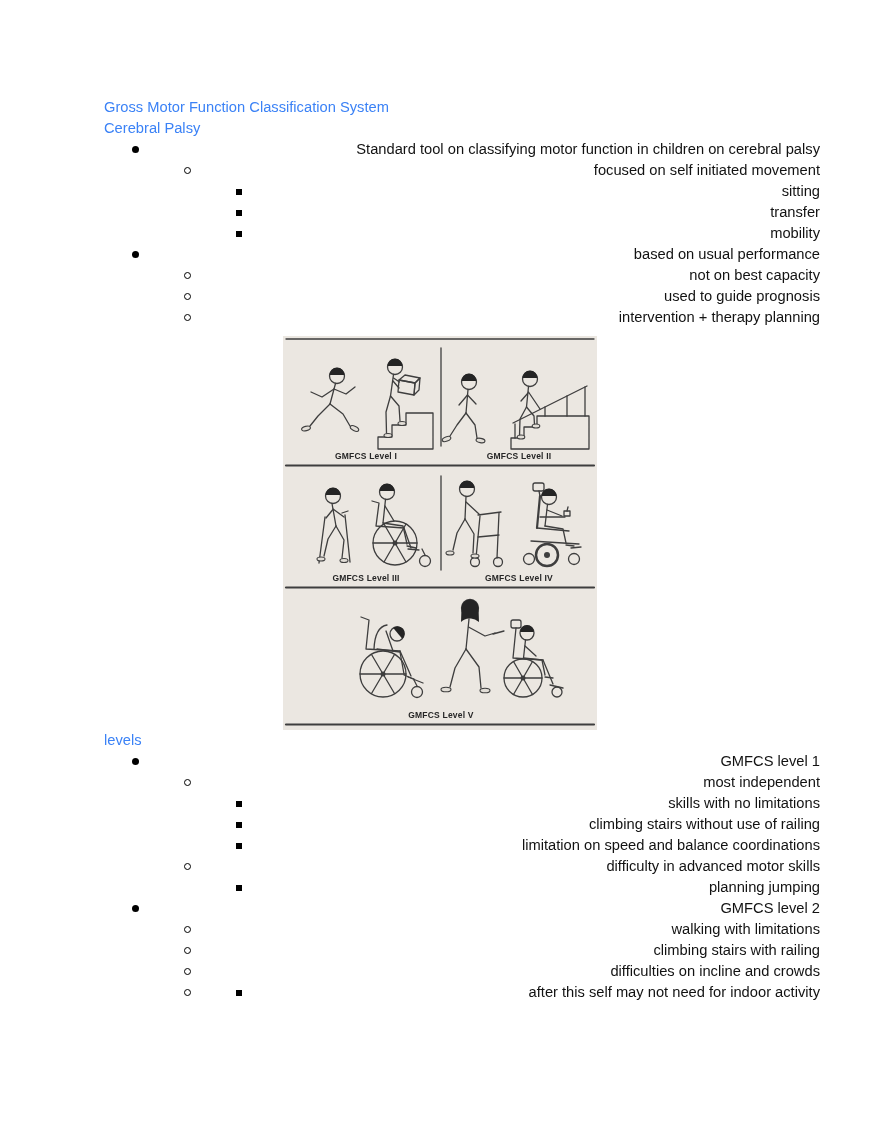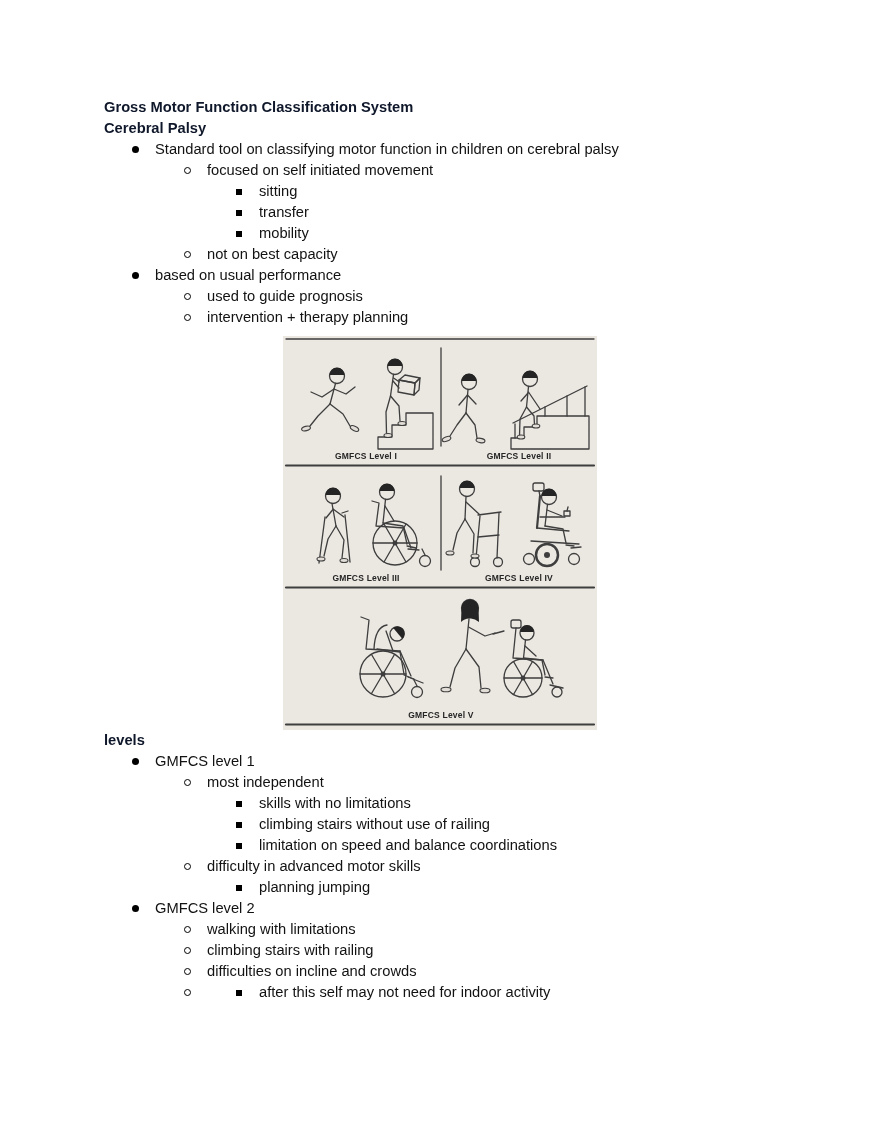--- a/index.html
+++ b/index.html
@@ -1,20 +1,20 @@
 <!DOCTYPE html>
 <html><head>
 <meta charset="utf-8">
 <style>
   html,body{margin:0;padding:0;background:#ffffff;}
   body{width:880px;height:1139px;overflow:hidden;
        font-family:"Liberation Sans", sans-serif;color:#121212;}
   .doc{padding:97px 60px 0 104px;font-size:14.7px;line-height:21px;}
-  .h{font-weight:700;color:#0f172a;}
-  .li{position:relative;}
+  .h{font-weight:400;color:#3b82f6;}
+  .li{position:relative;text-align:right;}
   .li .txt{display:inline-block;}
   .l1{padding-left:51px;}
   .l2{padding-left:103px;}
   .l3{padding-left:155px;}
   .b{position:absolute;top:7px;box-sizing:border-box;}
   .l1 .b{left:28px;width:7px;height:7px;border-radius:50%;background:#000;}
   .l2 .b{left:80px;width:7px;height:7px;border-radius:50%;border:1.2px solid #000;background:transparent;}
   .l3 .b{left:132px;width:6px;height:6px;margin-top:.5px;background:#000;}
   .figwrap{width:352px;height:394px;margin:8px 0 0 179px;}
   
@@ -33,22 +33,22 @@
 <div class="doc">
 
   <div class="h">Gross Motor Function Classification System</div>
   <div class="h">Cerebral Palsy</div>
 
   <div class="li l1"><span class="b"></span><span class="txt">Standard tool on classifying motor function in children on cerebral palsy</span></div>
   <div class="li l2"><span class="b"></span><span class="txt">focused on self initiated movement</span></div>
   <div class="li l3"><span class="b"></span><span class="txt">sitting</span></div>
   <div class="li l3"><span class="b"></span><span class="txt">transfer</span></div>
   <div class="li l3"><span class="b"></span><span class="txt">mobility</span></div>
+  <div class="li l1"><span class="b"></span><span class="txt">based on usual performance</span></div>
   <div class="li l2"><span class="b"></span><span class="txt">not on best capacity</span></div>
-  <div class="li l1"><span class="b"></span><span class="txt">based on usual performance</span></div>
   <div class="li l2"><span class="b"></span><span class="txt">used to guide prognosis</span></div>
   <div class="li l2"><span class="b"></span><span class="txt">intervention + therapy planning</span></div>
 
   <div class="figwrap">
     <svg width="314" height="394" viewBox="0 0 314 394">
       <rect x="0" y="0" width="314" height="394" fill="#ebe7e1"></rect>
 
       <line class="st" x1="3" y1="3" x2="311" y2="3"></line>
       <line class="st thick" x1="3" y1="129.5" x2="311" y2="129.5"></line>
       <line class="st thick" x1="3" y1="251.5" x2="311" y2="251.5"></line>

